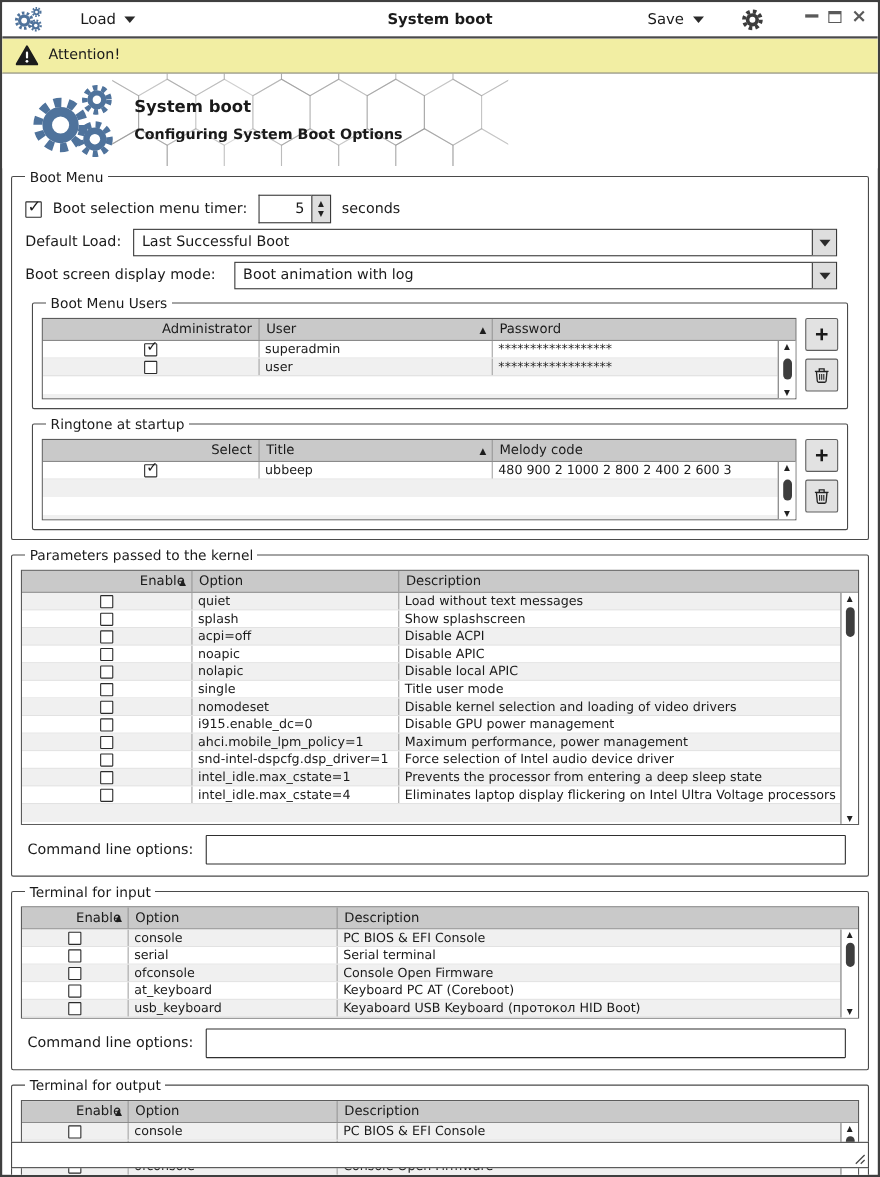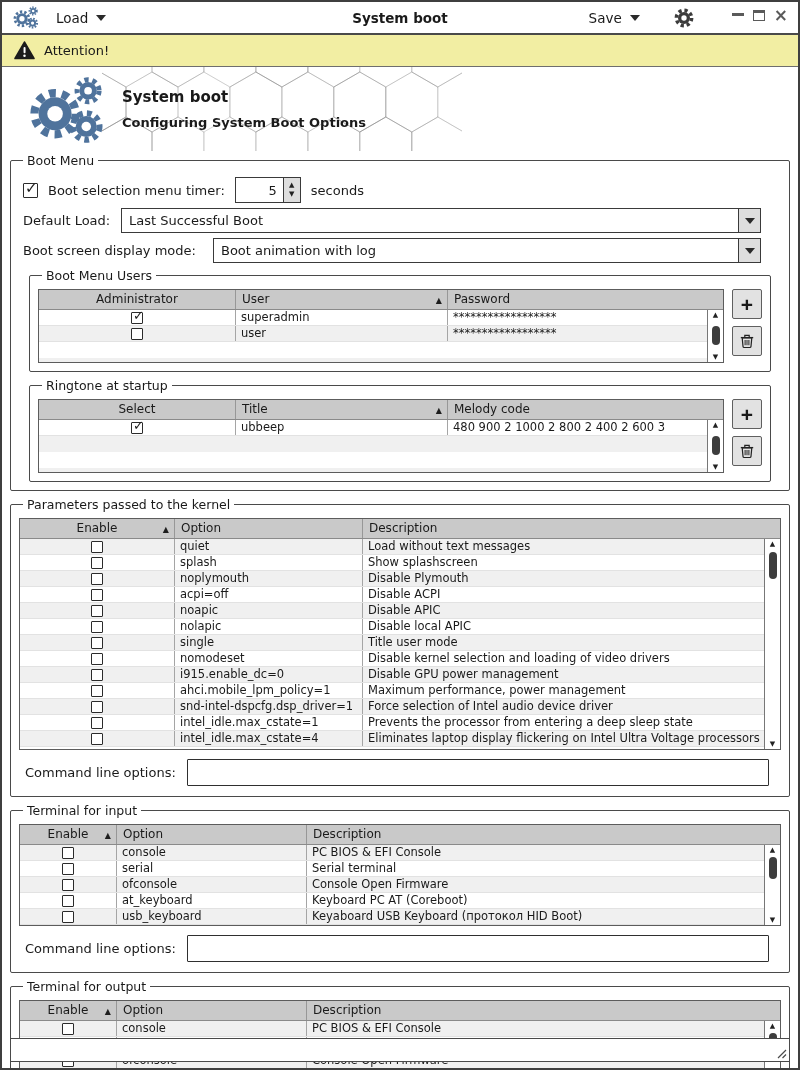--- a/index.html
+++ b/index.html
@@ -2,21 +2,21 @@
 <html><head>
 <meta charset="utf-8">
 <style>
   *{box-sizing:border-box;margin:0;padding:0}
   html,body{width:800px;height:1070px}
   body{font-family:"DejaVu Sans","Liberation Sans",sans-serif;background:#fff;color:#1a1a1a;
        border:2px solid #3f3f3f;overflow:hidden;position:relative}
 
   
   .titlebar{height:33px;border-bottom:2px solid #4a4a4a;display:flex;align-items:center;position:relative;background:#fff;padding:0 10px}
-  .tb-left{display:flex;align-items:center;gap:16px}
+  .tb-left{display:flex;align-items:center;gap:33px}
   .menu-item{display:flex;align-items:center;gap:8px;font-size:13.5px;cursor:default}
   .tb-title{position:absolute;left:50%;transform:translateX(-50%);font-weight:bold;font-size:13.5px}
   .tb-right{margin-left:auto;display:flex;align-items:center;gap:34px}
   .caret{width:0;height:0;border-left:5px solid transparent;border-right:5px solid transparent;border-top:6px solid #2a2a2a;display:inline-block}
   .winbtns{display:flex;align-items:center;gap:9px;margin-left:4px}
   .win-min{width:12px;height:3px;background:#5a5a5a;margin-top:-6px}
   .win-max{width:12px;height:11px;border:1.7px solid #5a5a5a;border-top-width:3px;position:relative;top:-2px}
   .win-close{font-size:17px;color:#5a5a5a;line-height:11px;font-weight:bold;position:relative;top:-2px}
 
   
@@ -52,21 +52,21 @@
   .combo-val{flex:1;font-size:13px;display:flex;align-items:center;padding:0 7px;white-space:nowrap;overflow:hidden}
   .combo-btn{width:22px;background:#dedede;border-left:1.6px solid #3a3a3a;display:flex;align-items:center;justify-content:center}
 
   
   .hstack{display:flex;gap:8px;align-items:flex-start;margin:2px 2px}
   .gtable{flex:1;border:1.4px solid #5c5c5c;background:#fff}
   .thead-row{background:#c9c9c9;border-bottom:1px solid #8a8a8a;height:20px}
   .thead-row,.tr{display:grid}
   .th{font-size:12px;line-height:19px;padding:0 6px;border-right:1px solid #979797;position:relative;white-space:nowrap;overflow:hidden}
   .th:last-child{border-right:none}
-  .th.center{text-align:center}
+  .th.center{text-align:right}
   .sort{position:absolute;right:5px;top:50%;transform:translateY(-50%);font-size:8px;color:#1d1d1d}
   .tbody-wrap{position:relative}
   .tbody{width:calc(100% - 16px);overflow:hidden;height:100%}
   .tr{height:16px;border-bottom:1px solid #e2e2e2}
   .td{font-size:11.5px;line-height:15px;padding:0 5px;border-right:1px solid #a5a5a5;white-space:nowrap;overflow:hidden}
   .td:last-child{border-right:none}
   .td.center{text-align:center;display:flex;align-items:center;justify-content:center}
   .td .cb{width:12px;height:12px;border-width:1.4px}
   .td .cb.checked::after{font-size:13px;top:-5px;left:1px}
   .start-white .tr:nth-child(even){background:#f0f0f0}.start-white .tr:nth-child(odd){background:#fff}
@@ -361,27 +361,20 @@
             <div class="td center">
               <span class="cb"></span>
             </div>
             <div class="td">splash</div>
             <div class="td">Show splashscreen</div>
           </div>
           <div class="tr">
             <div class="td center">
               <span class="cb"></span>
             </div>
-            <div class="td">noplymouth</div>
-            <div class="td">Disable Plymouth</div>
-          </div>
-          <div class="tr">
-            <div class="td center">
-              <span class="cb"></span>
-            </div>
             <div class="td">acpi=off</div>
             <div class="td">Disable ACPI</div>
           </div>
           <div class="tr">
             <div class="td center">
               <span class="cb"></span>
             </div>
             <div class="td">noapic</div>
             <div class="td">Disable APIC</div>
           </div>

